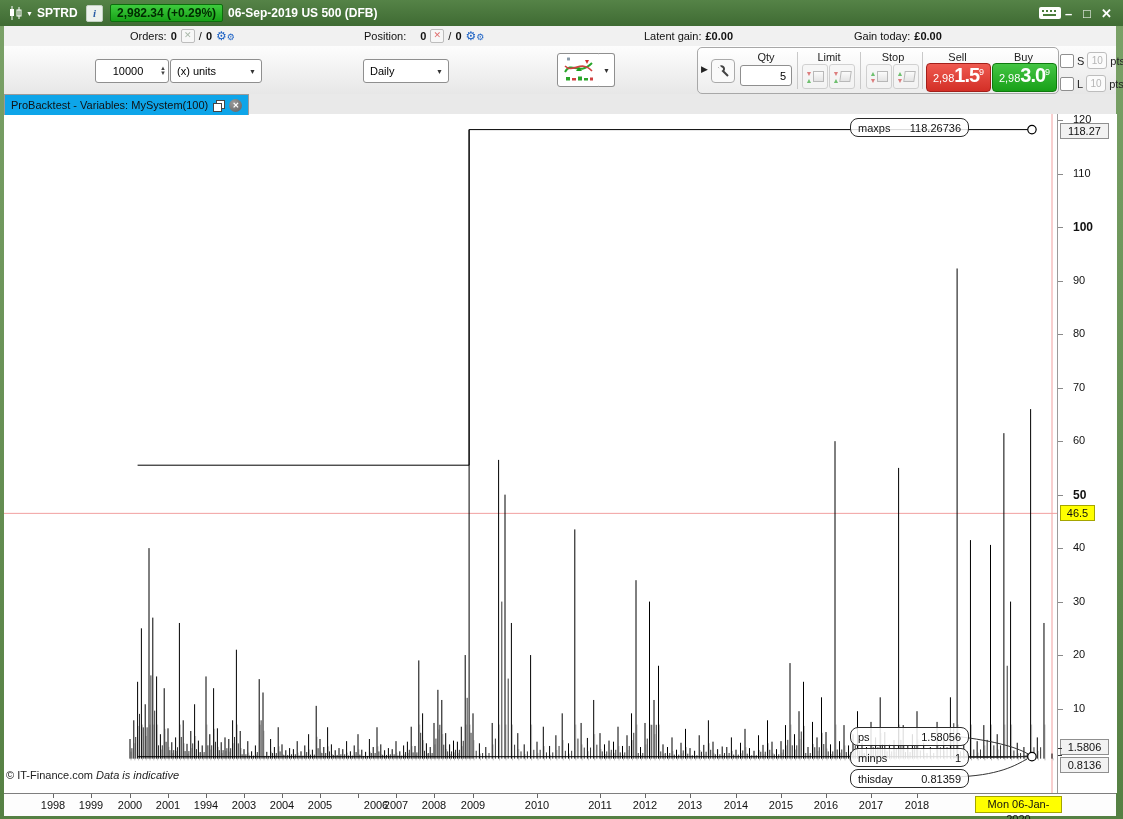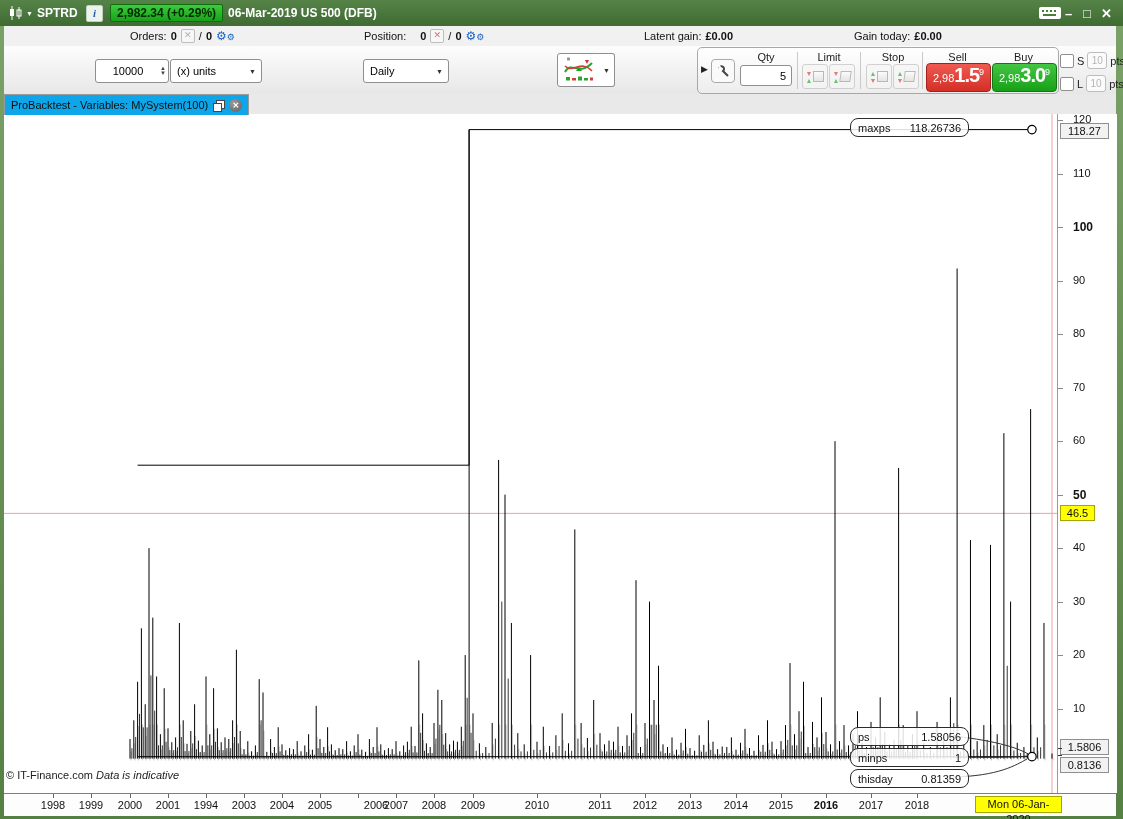--- a/index.html
+++ b/index.html
@@ -77,21 +77,21 @@
       </svg>
     </div>
     <div class="item" style="left:26px;font-size:7px;">▼</div>
     <div class="item" style="left:37px;">SPTRD</div>
     <div class="item" style="left:86px;">
       <span style="width:15px;height:15px;background:#ecf2ec;border:1px solid #c2d0c2;border-radius:2px;color:#2b5fa5;font-family:'Liberation Serif',serif;font-style:italic;font-weight:bold;font-size:11px;text-align:center;line-height:15px;display:inline-block;">i</span>
     </div>
     <div class="item" style="left:110px;">
         <span class="badge">2,982.34 (+0.29%)</span>
       </div>
-    <div class="item" style="left:228px;">06-Mar-2019 US 500 (DFB)</div>
+    <div class="item" style="left:228px;">06-Sep-2019 US 500 (DFB)</div>
     <div class="item" style="right:62px;">
       <svg width="22" height="14" viewBox="0 0 22 14">
         <rect x="0" y="1" width="22" height="12" rx="2" fill="#fff"></rect>
         <g fill="#4a7c3b">
           <rect x="3" y="4" width="2" height="2"></rect>
             <rect x="7" y="4" width="2" height="2"></rect>
             <rect x="11" y="4" width="2" height="2"></rect>
             <rect x="15" y="4" width="2" height="2"></rect>
           <rect x="4" y="8" width="13" height="2"></rect>
         </g>
@@ -945,21 +945,21 @@
       <div class="xlab" style="left: 596px;">2011</div>
       <div class="xtickmark" style="left: 641px;"></div>
       <div class="xlab" style="left: 641px;">2012</div>
       <div class="xtickmark" style="left: 686px;"></div>
       <div class="xlab" style="left: 686px;">2013</div>
       <div class="xtickmark" style="left: 732px;"></div>
       <div class="xlab" style="left: 732px;">2014</div>
       <div class="xtickmark" style="left: 777px;"></div>
       <div class="xlab" style="left: 777px;">2015</div>
       <div class="xtickmark" style="left: 822px;"></div>
-      <div class="xlab" style="left: 822px; font-weight: bold;">2016</div>
+      <div class="xlab" style="left: 822px;">2016</div>
       <div class="xtickmark" style="left: 867px;"></div>
       <div class="xlab" style="left: 867px;">2017</div>
       <div class="xtickmark" style="left: 913px;"></div>
       <div class="xlab" style="left: 913px;">2018</div>
       <div class="xcursor" style="left: 971px; width: 85px;">Mon 06-Jan-2020</div>
     </div>
 
 </div>
 
 </body></html>

